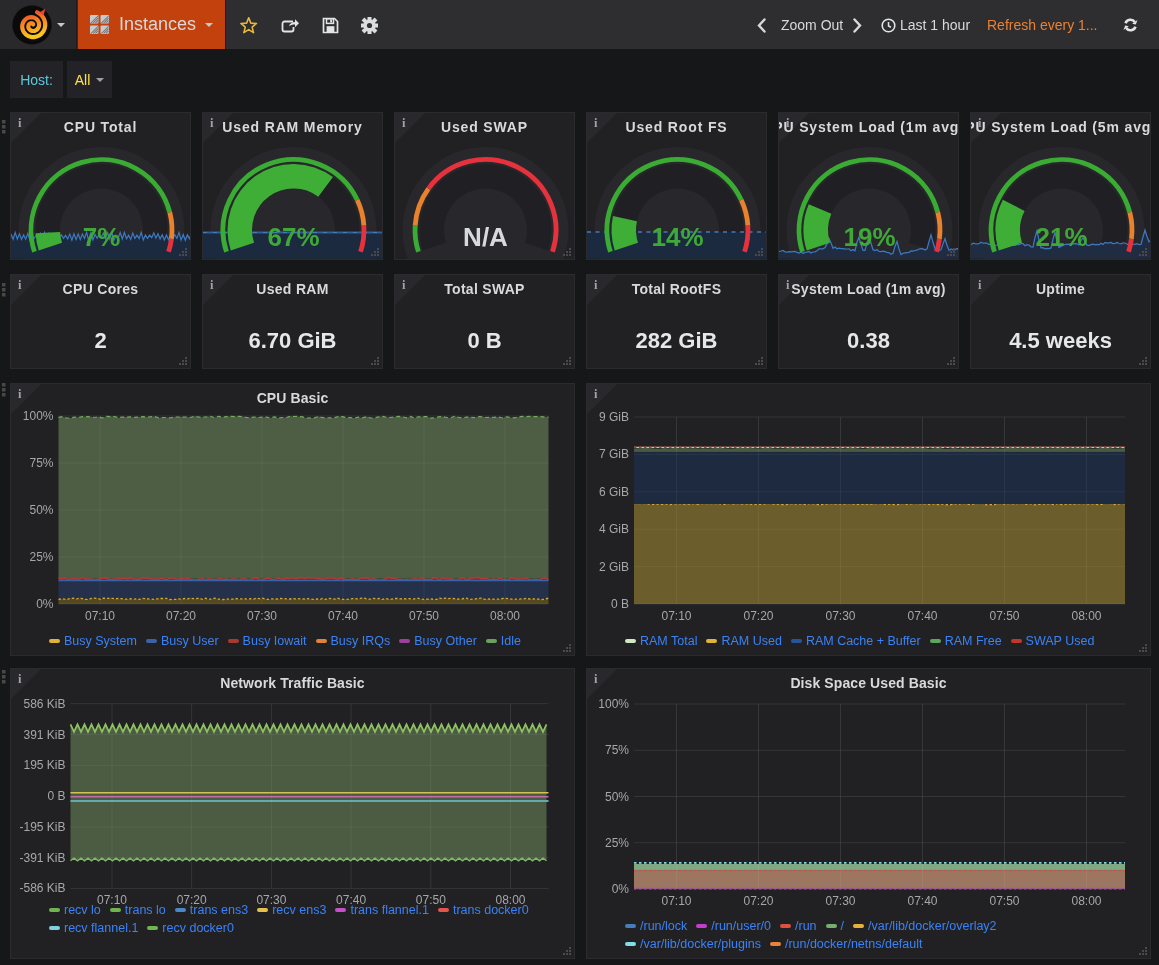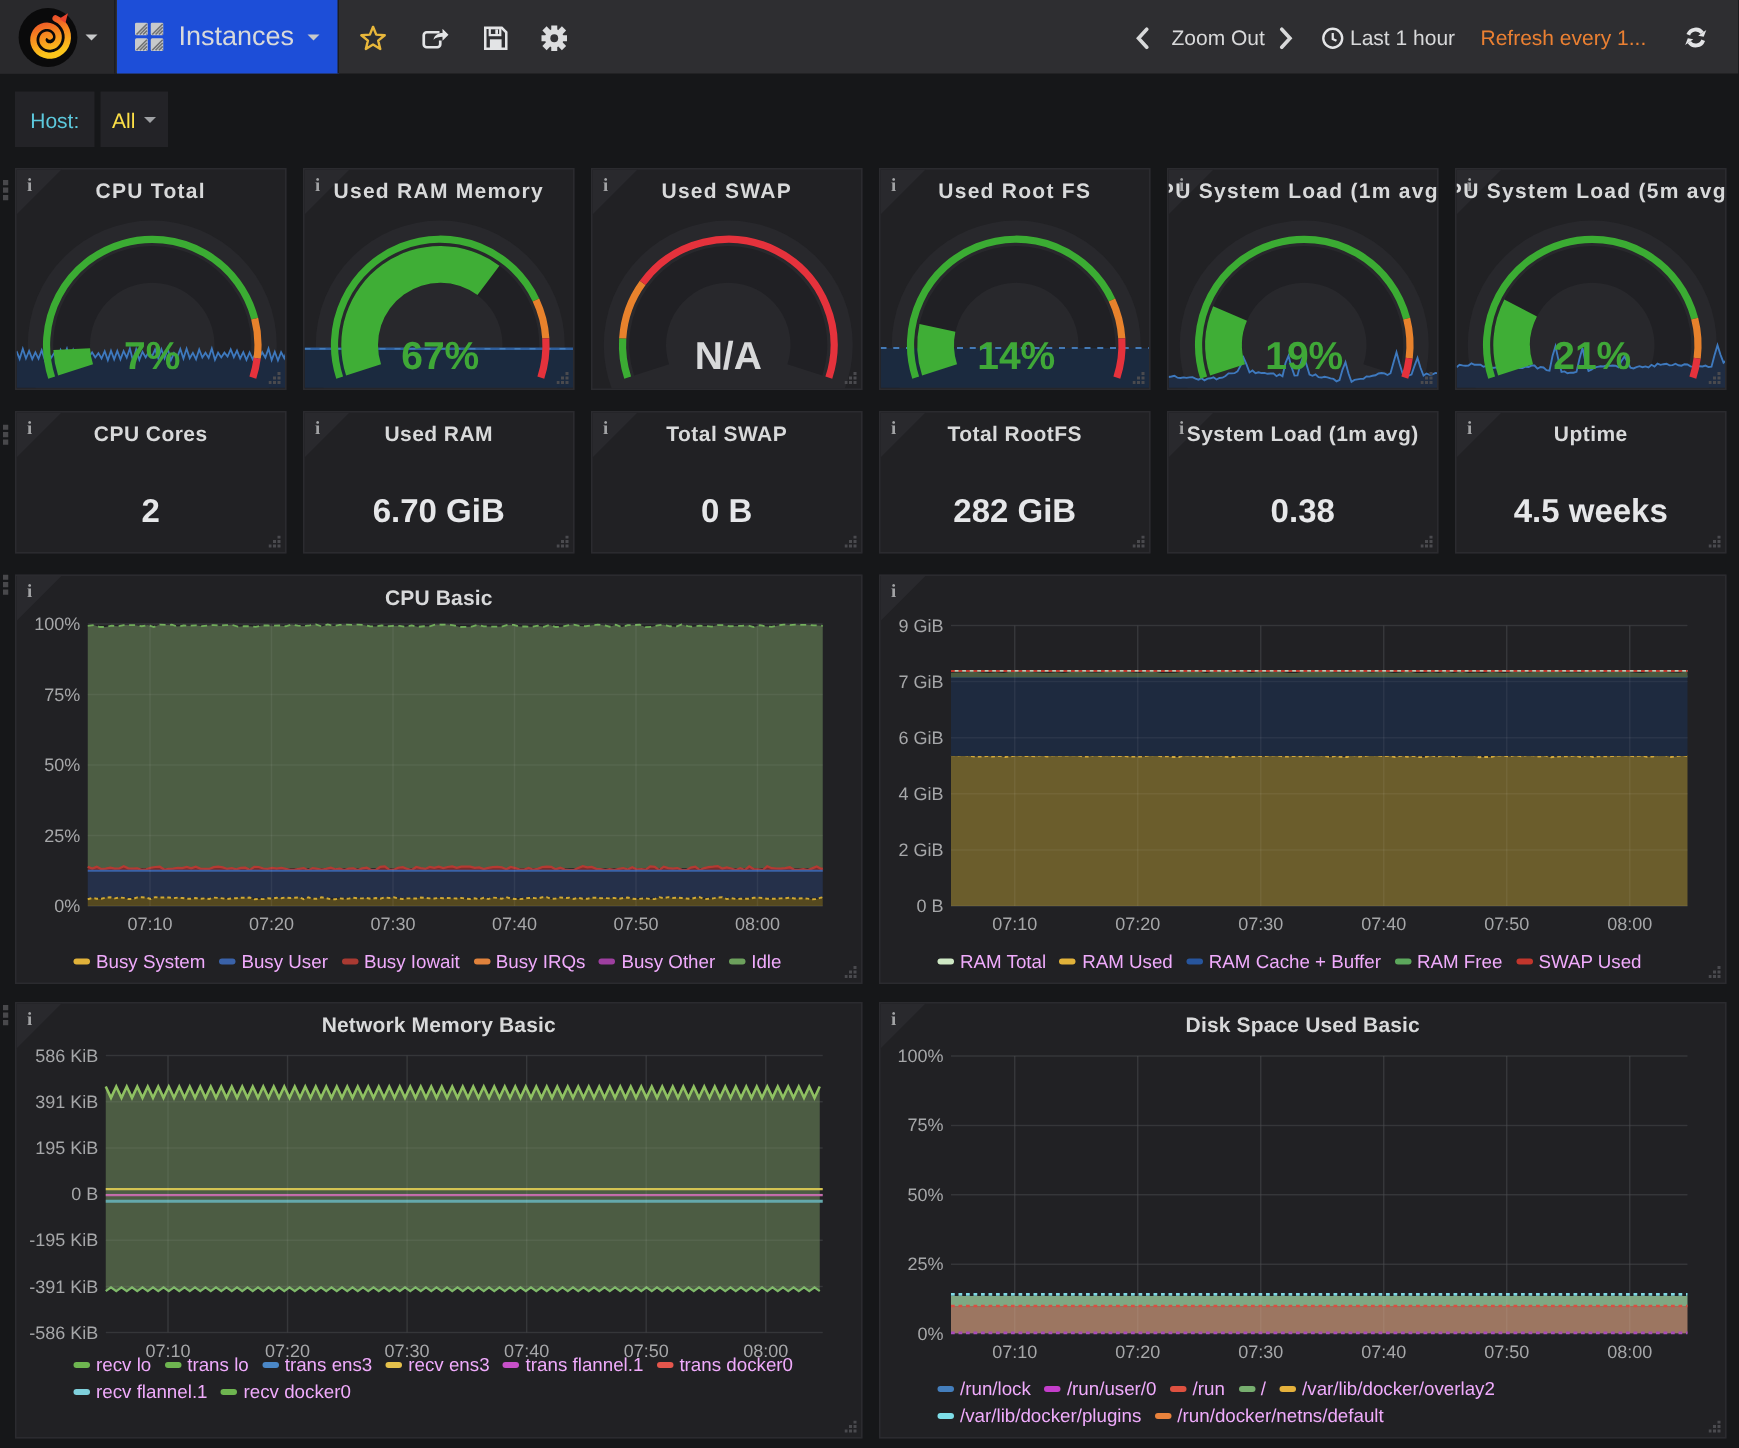--- a/index.html
+++ b/index.html
@@ -1,37 +1,37 @@
 <!DOCTYPE html>
 <html><head><meta charset="utf-8"><style>
 *{margin:0;padding:0;box-sizing:border-box}
 html,body{width:1159px;height:965px;background:#161719;font-family:"Liberation Sans",sans-serif;overflow:hidden;position:relative}
 .navbar{position:absolute;left:0;top:0;width:1159px;height:49px;background:#2E2E31}
 .logocell{position:absolute;left:0;top:0;width:77px;height:49px;background:#29292C;display:flex;align-items:center;justify-content:center;gap:5px;border-right:1px solid #1D1D1F}
-.titlecell{position:absolute;left:78px;top:0;width:148px;height:49px;background:#1d4ed8;display:flex;align-items:center;justify-content:center;border-right:1px solid #1D1D1F;color:#D8D9DA}
+.titlecell{position:absolute;left:78px;top:0;width:148px;height:49px;background:#c2410c;display:flex;align-items:center;justify-content:center;border-right:1px solid #1D1D1F;color:#D8D9DA}
 .dtitle{font-size:18px;color:#D8D9DA;margin-right:9px}
 .iconcell{position:absolute;left:0px;top:0;width:446px;height:49px}
 .caret{display:inline-block;width:0;height:0;border-left:4px solid transparent;border-right:4px solid transparent;border-top:4px solid #C8C9CA}
 .nicon{position:absolute;display:inline-flex}
 .ntext{position:absolute;top:0;height:49px;display:flex;align-items:center;font-size:14px;color:#D8D9DA}
 .ntext.orange{color:#EB8032}
 .submenu{position:absolute;left:0;top:49px;width:1159px;height:60px}
 .box{position:absolute;top:12px;height:37px;background:#232327;display:flex;align-items:center;justify-content:center;font-size:14px;gap:6px}
 .panel{position:absolute;background:#212124;border:1px solid #2B2B2F;overflow:hidden}
 .ptitle,.gtitle,.stitle{position:absolute;top:0;left:0;right:0;height:27px;line-height:29px;display:flex;justify-content:center;font-size:14px;letter-spacing:0.85px;font-weight:bold;color:#D8D9DA;white-space:nowrap;overflow:hidden}
 .gtitle{letter-spacing:0.1px}
 .stitle{letter-spacing:0.3px}
 .pshift{padding-right:10px}
 .corner{position:absolute;top:0;left:0;width:0;height:0;border-top:30px solid #29292D;border-right:30px solid transparent}
 .iicon2{position:absolute;top:3px;left:7px;font-family:"Liberation Serif",serif;font-weight:bold;font-size:12.5px;color:#A2A3A5}
 .rsz{position:absolute;right:2px;bottom:2px}
 .bigval{position:absolute;left:0;right:0;top:53px;text-align:center;font-size:22px;font-weight:bold;color:#E6E7E9}
 .legend{position:absolute;left:38px;right:8px}
 .lrow{display:flex;align-items:center;height:18px}
-.li{display:inline-flex;align-items:center;font-size:12.5px;color:#f0abfc;margin-right:9px;white-space:nowrap}
+.li{display:inline-flex;align-items:center;font-size:12.5px;color:#3b82f6;margin-right:9px;white-space:nowrap}
 .lic{display:inline-block;width:11px;height:4px;border-radius:2px;margin-right:4px}
 </style></head>
 <body>
 
 <div class="navbar">
  <div class="logocell">
       <svg width="40" height="40" viewBox="0 0 40 40">
 <defs>
           <linearGradient id="glg" x1="0" y1="0" x2="0.25" y2="1">
             <stop offset="0" stop-color="#E8432D"></stop>
@@ -618,21 +618,21 @@
         <span class="li"><span class="lic" style="background:#E5C14B"></span>recv ens3</span>
         <span class="li"><span class="lic" style="background:#C750C9"></span>trans flannel.1</span>
         <span class="li"><span class="lic" style="background:#E4564C"></span>trans docker0</span>
       </div>
       <div class="lrow">
         <span class="li"><span class="lic" style="background:#7FD0DC"></span>recv flannel.1</span>
         <span class="li"><span class="lic" style="background:#6EB550"></span>recv docker0</span>
       </div>
     </div>
     <div class="gtitle">
-      <span style="flex:0 0 auto">Network Memory Basic</span>
+      <span style="flex:0 0 auto">Network Traffic Basic</span>
     </div>
     <svg class="rsz" width="9" height="9">
       <g fill="#4A4A4E">
         <rect x="6" y="0" width="2" height="2"></rect>
         <rect x="3" y="3" width="2" height="2"></rect>
         <rect x="6" y="3" width="2" height="2"></rect>
         <rect x="0" y="6" width="2" height="2"></rect>
         <rect x="3" y="6" width="2" height="2"></rect>
         <rect x="6" y="6" width="2" height="2"></rect>
       </g>

